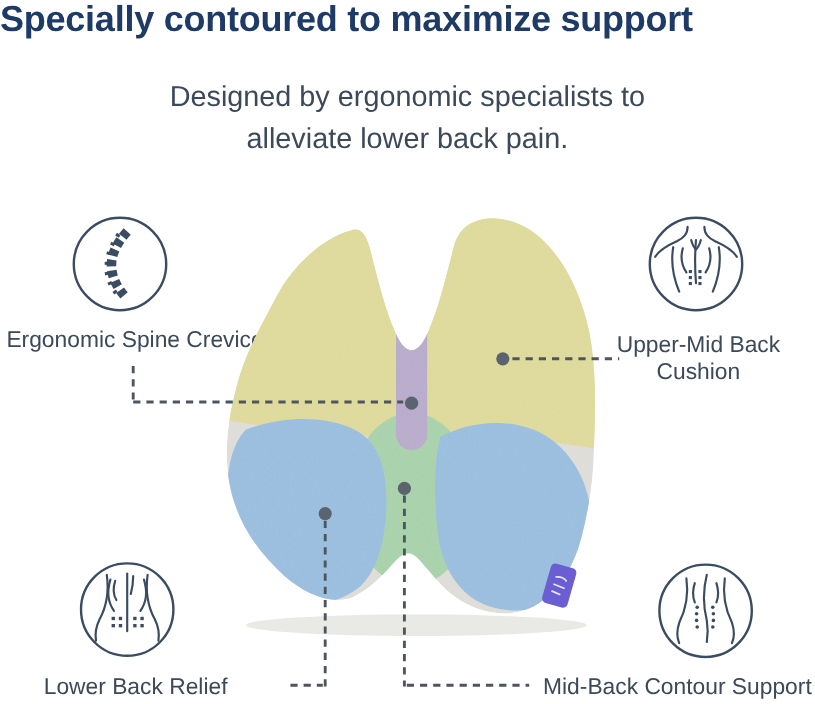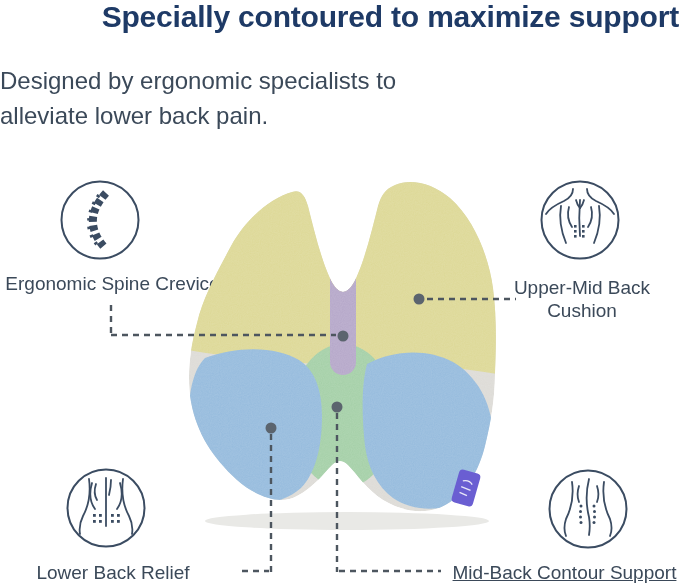--- a/index.html
+++ b/index.html
@@ -2,26 +2,26 @@
 <html style="--c-title: #1e3a66; --c-text: #3b4959; --c-leader: #4d565f; --c-dot: #5b646e; --c-icon: #3b4c62; --c-yellow: #dbd690; --c-purple: #b1a2c6; --c-blue: #8fb7db; --c-green: #9fcda2; --c-base: #dbd9d4; --c-tag: #6a5ed2; --c-shadow: #e9e9e6;"><head>
 <meta charset="utf-8">
 <style>
   html,body{margin:0;padding:0;}
   body{
     width:679px;height:587px;position:relative;background:#ffffff;
     font-family:"Liberation Sans", sans-serif;overflow:hidden;
   }
   .abs{position:absolute;}
   .title{
-    left:0;top:0;width:679px;text-align:right;
+    left:0;top:0;width:679px;text-align:left;
     font-size:30px;font-weight:bold;letter-spacing:-0.2px;
     color:var(--c-title);margin:0;
   }
   .subtitle{
-    left:0;top:63px;width:679px;
+    left:0;top:63px;width:679px;text-align:center;
     font-size:24px;line-height:35px;color:var(--c-text);
   }
   .callout-label{
     text-align:center;font-size:19px;line-height:23px;color:var(--c-text);
   }
   .icon-circle{display:block;}
   svg{display:block;}
   .overlay{left:0;top:0;pointer-events:none;}
 </style>
 </head>
@@ -110,21 +110,21 @@
         <circle cx="46" cy="37" r="1.5"></circle>
       <circle cx="32.5" cy="42.5" r="1.5"></circle>
         <circle cx="46.5" cy="42.5" r="1.5"></circle>
       <circle cx="32.5" cy="48" r="1.5"></circle>
         <circle cx="46.5" cy="48" r="1.5"></circle>
       <circle cx="33" cy="53.5" r="1.5"></circle>
         <circle cx="46" cy="53.5" r="1.5"></circle>
     </g>
   </svg>
 </div>
-<div class="abs callout-label" style="left:450px;top:561px;width:229px;text-decoration:underline;">Mid-Back Contour Support</div>
+<div class="abs callout-label" style="left:450px;top:561px;width:229px;">Mid-Back Contour Support</div>
 
 <svg class="abs" style="left:175px;top:158px;" width="345" height="375" viewBox="0 0 345 375">
   <defs>
     <clipPath id="sil-clip">
       <path d="M117,34 C95,40 70,62 56,88 C40,118 28,140 22,165 C14,195 12,220 16,244
                C22,276 38,300 62,322 C80,338 105,348 122,338 C138,330 148,316 157,307
                Q165,299 173,307 C182,316 192,332 208,342 C228,354 252,358 272,346
                C292,334 304,312 310,288 C316,264 320,240 320,215 C321,190 322,160 318,130
                C314,100 300,62 275,40 C258,25 235,20 220,27 C210,31 206,38 203,48
                C197,72 190,100 182,118 C177,130 172,134 168,134 C164,134 159,130 154,118

